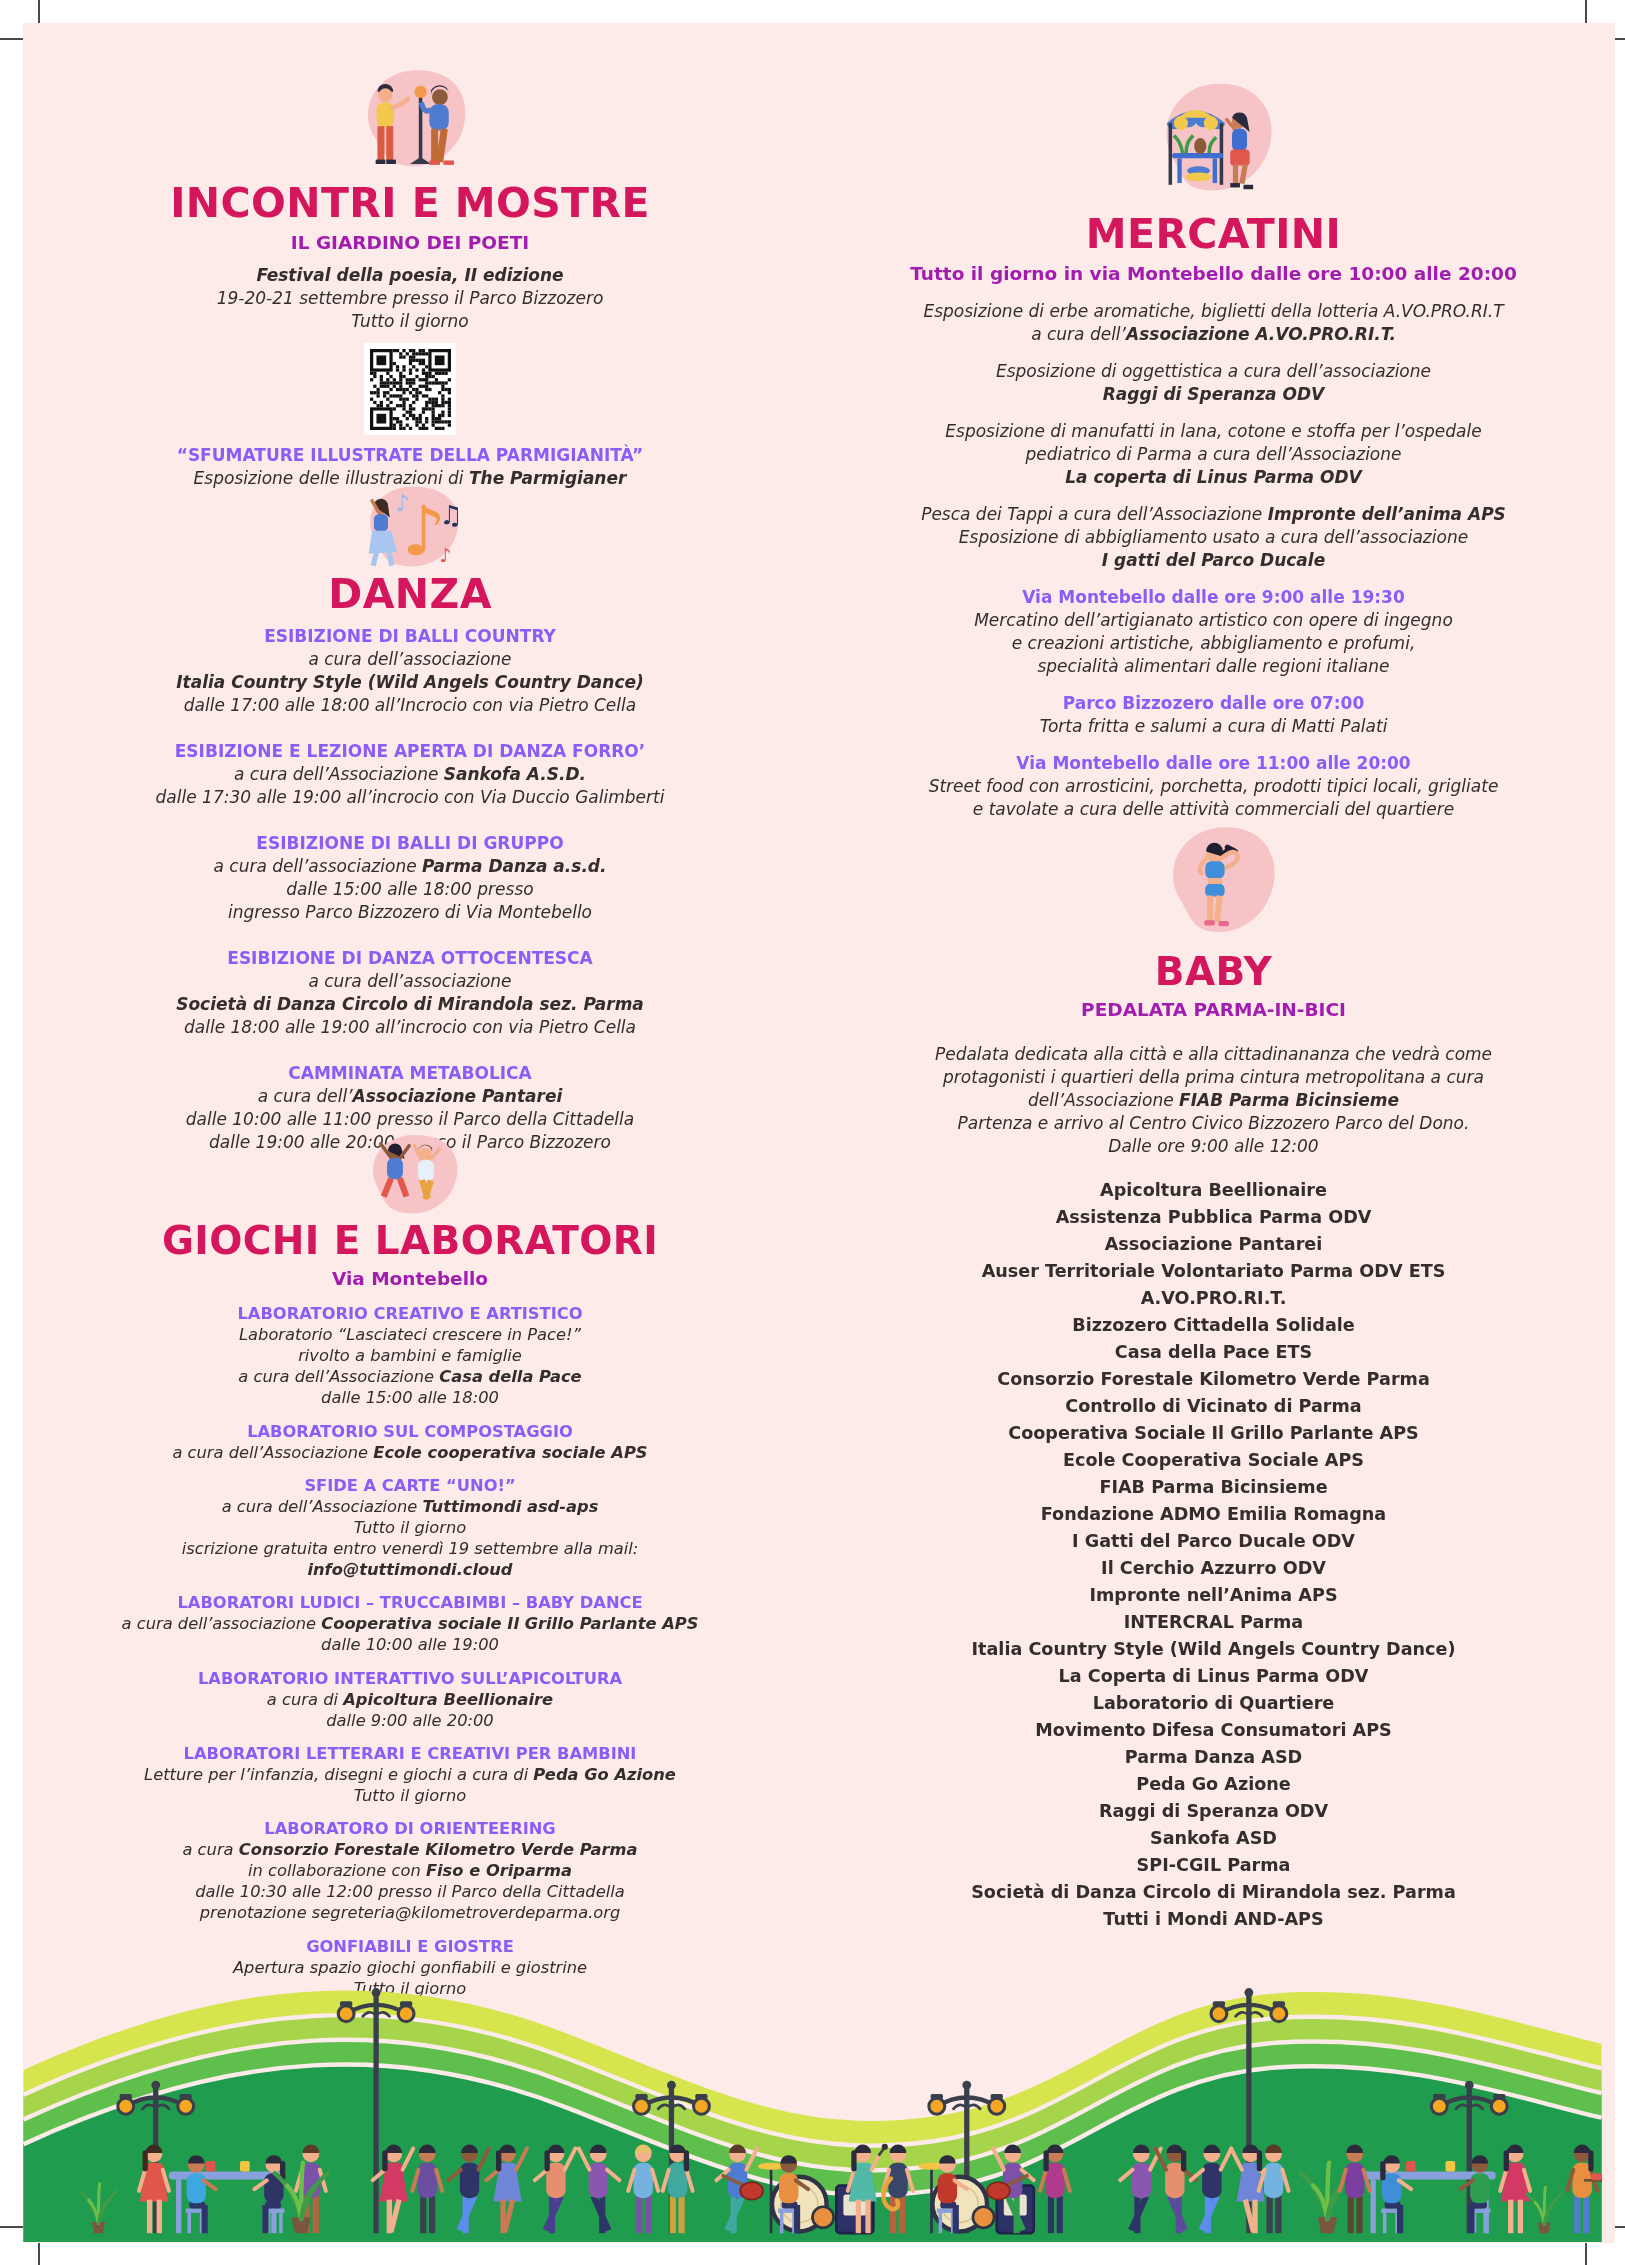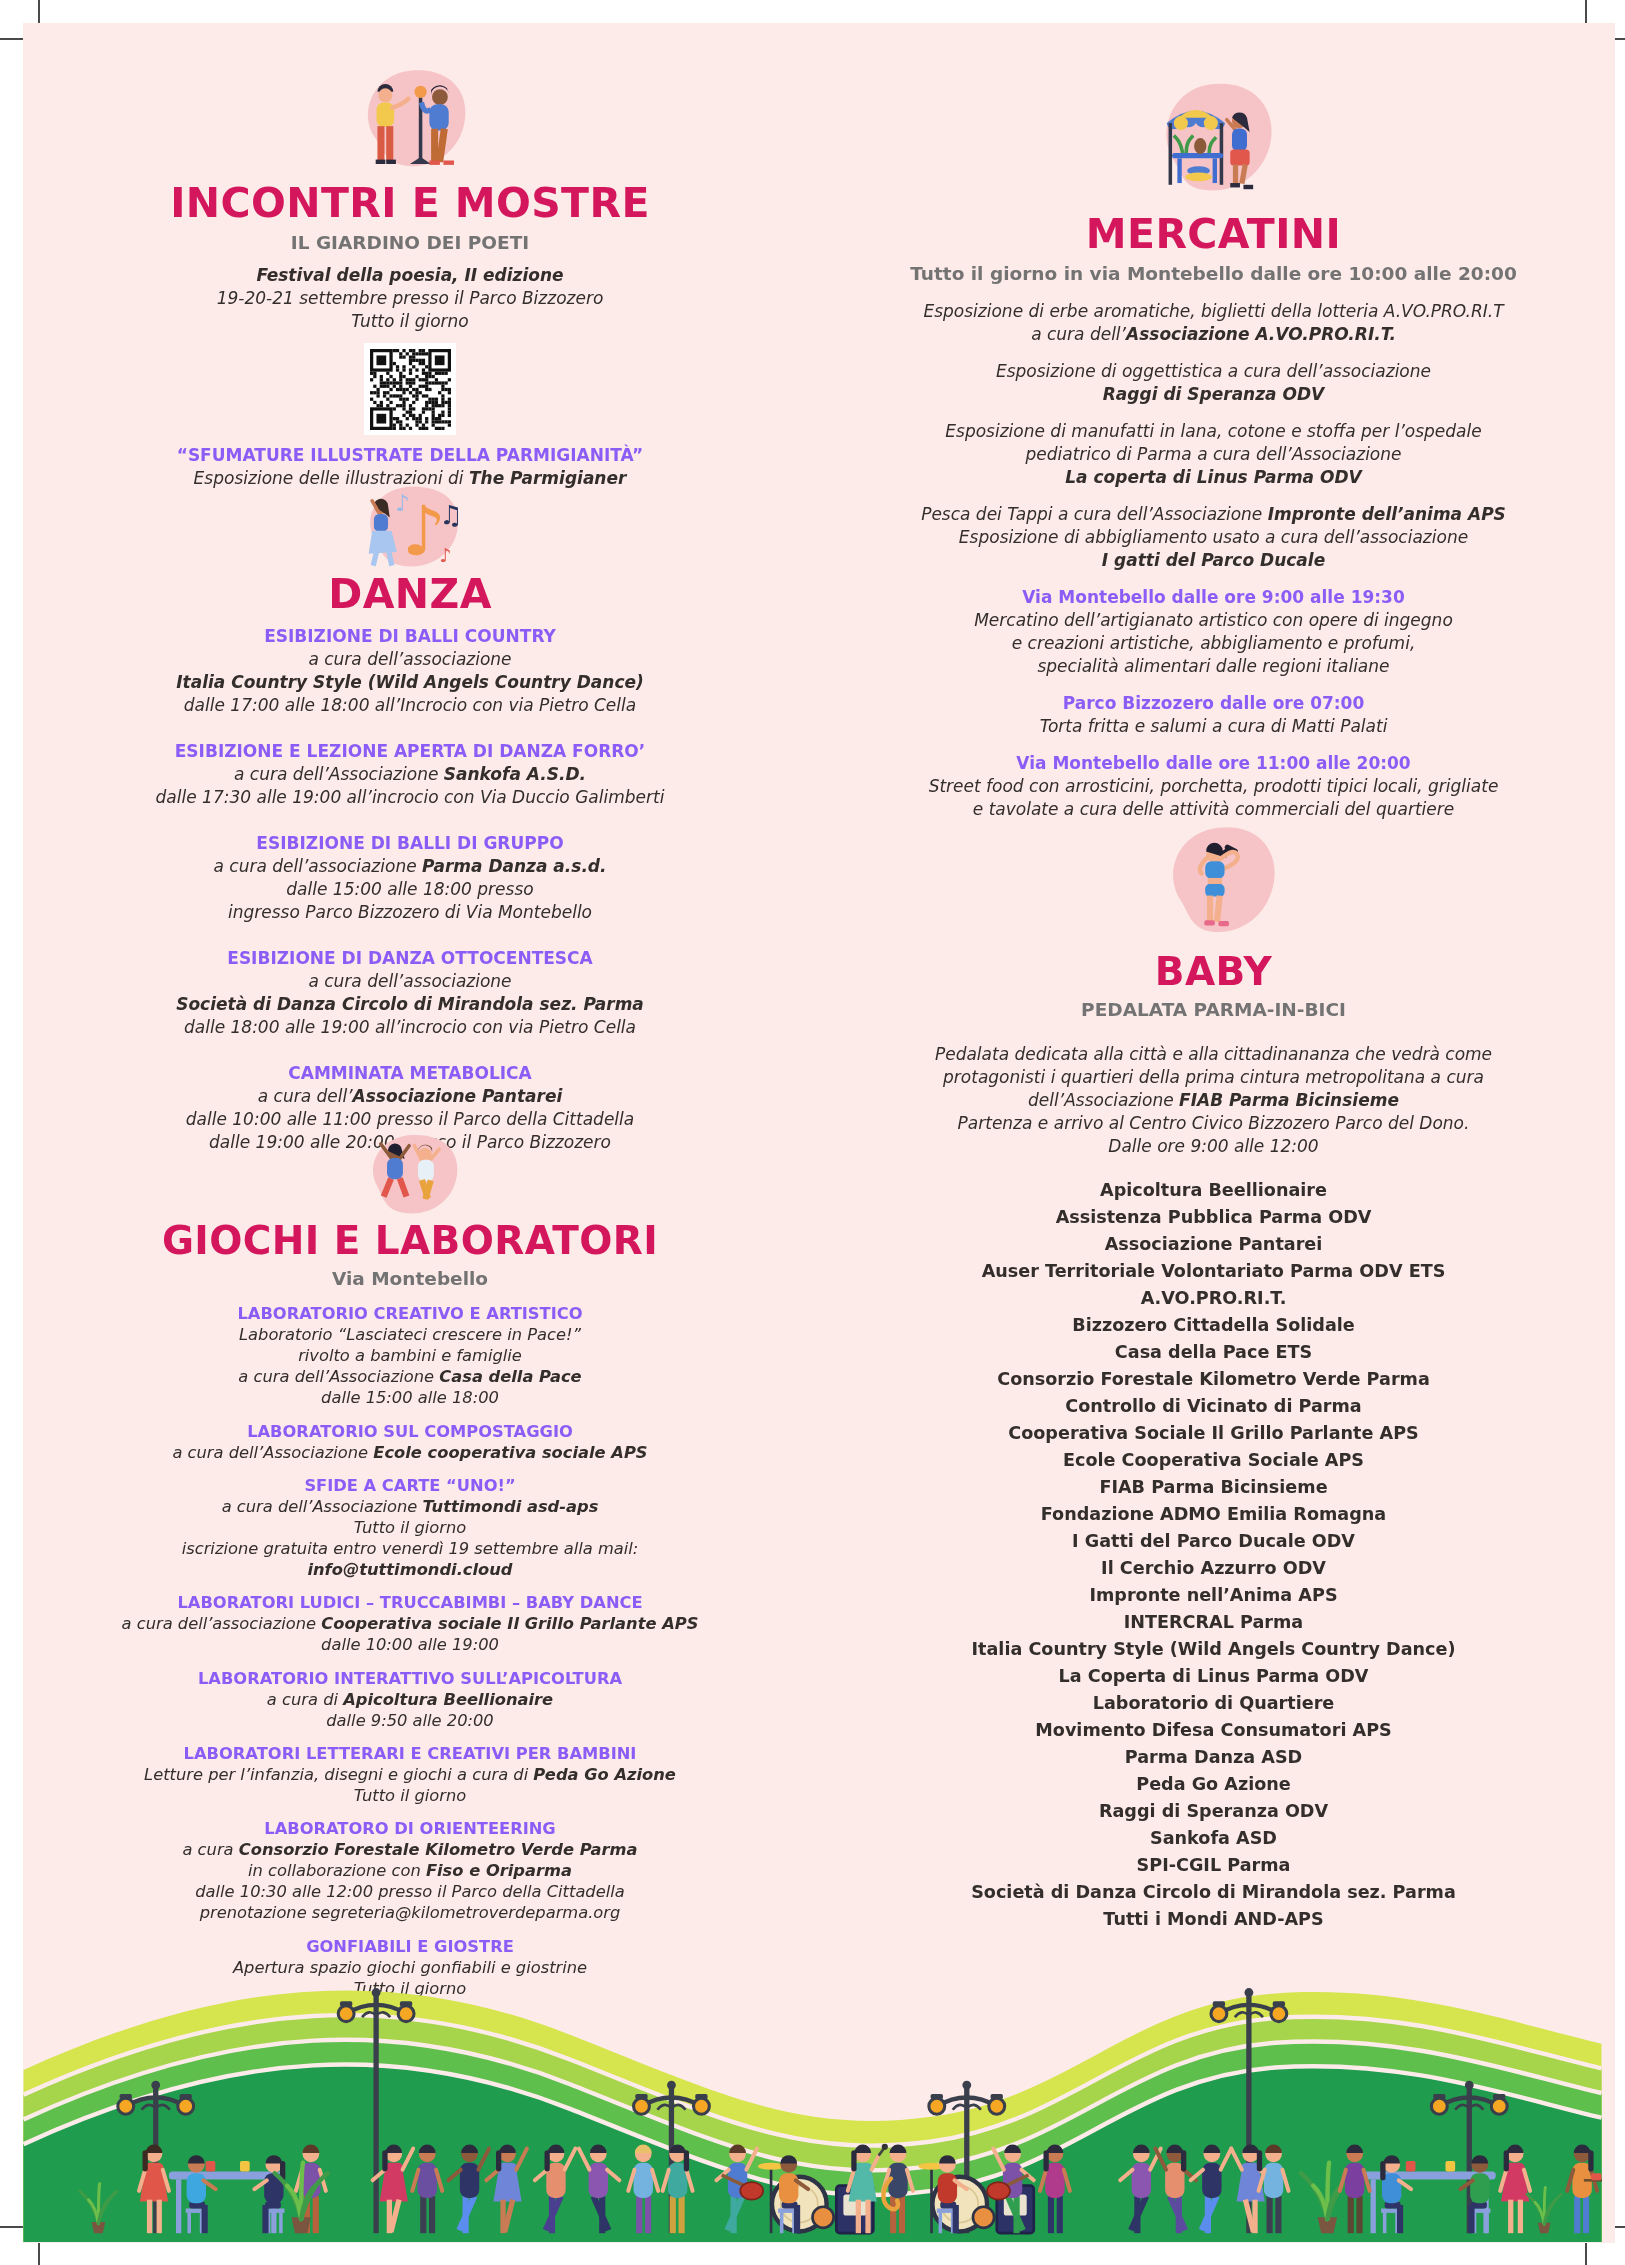--- a/index.html
+++ b/index.html
@@ -7,21 +7,21 @@
        font-family:"DejaVu Sans",sans-serif;color:#332e2b;overflow:hidden;}
   .artboard{position:absolute;left:23px;top:23px;width:1579px;height:2220px;
             background:#fcebe9;overflow:hidden;padding-left:13px;}
   .crop{position:absolute;background:#4a4a4a;}
   .section{position:absolute;text-align:center;}
   .icon-wrap{display:flex;justify-content:center;align-items:flex-end;}
   .h1{font-weight:bold;color:#d4175c;letter-spacing:0.4px;line-height:1.06;}
   .h1.sz46{font-size:41px;}
   .h1.sz44{font-size:39px;}
   .h1.sz36{font-size:32px;letter-spacing:0;}
-  .h2{font-size:18.5px;font-weight:bold;color:#737373;margin-top:4.4px;line-height:25px;}
+  .h2{font-size:18.5px;font-weight:bold;color:#a21caf;margin-top:4.4px;line-height:25px;}
   .group{margin-top:21px;}
   .ghead{font-size:17px;font-weight:bold;color:#8b5cf6;}
   .line,.ghead{line-height:23px;}
   .line{font-size:17px;font-style:italic;}
   .b{font-weight:bold;}
   
   .sec-giochi .line,.sec-giochi .ghead{line-height:21px;font-size:16.3px;}
   .sec-giochi .group{margin-top:12.4px;}
   .sec-danza .group{margin-top:23px;}
   .sec-mercatini .group{margin-top:14px;}
@@ -432,21 +432,21 @@
           <div class="line"><span class="b">info@tuttimondi.cloud</span></div>
         </div>
         <div class="group">
           <div class="ghead">LABORATORI LUDICI – TRUCCABIMBI – BABY DANCE</div>
           <div class="line"><span>a cura dell’associazione </span><span class="b">Cooperativa sociale Il Grillo Parlante APS</span></div>
           <div class="line"><span>dalle 10:00 alle 19:00</span></div>
         </div>
         <div class="group">
           <div class="ghead">LABORATORIO INTERATTIVO SULL’APICOLTURA</div>
           <div class="line"><span>a cura di </span><span class="b">Apicoltura Beellionaire</span></div>
-          <div class="line"><span>dalle 9:50 alle 20:00</span></div>
+          <div class="line"><span>dalle 9:00 alle 20:00</span></div>
         </div>
         <div class="group">
           <div class="ghead">LABORATORI LETTERARI E CREATIVI PER BAMBINI</div>
           <div class="line"><span>Letture per l’infanzia, disegni e giochi a cura di </span><span class="b">Peda Go Azione</span></div>
           <div class="line"><span>Tutto il giorno</span></div>
         </div>
         <div class="group">
           <div class="ghead">LABORATORO DI ORIENTEERING</div>
           <div class="line"><span>a cura </span><span class="b">Consorzio Forestale Kilometro Verde Parma</span></div>
           <div class="line"><span>in collaborazione con </span><span class="b">Fiso e Oriparma</span></div>

